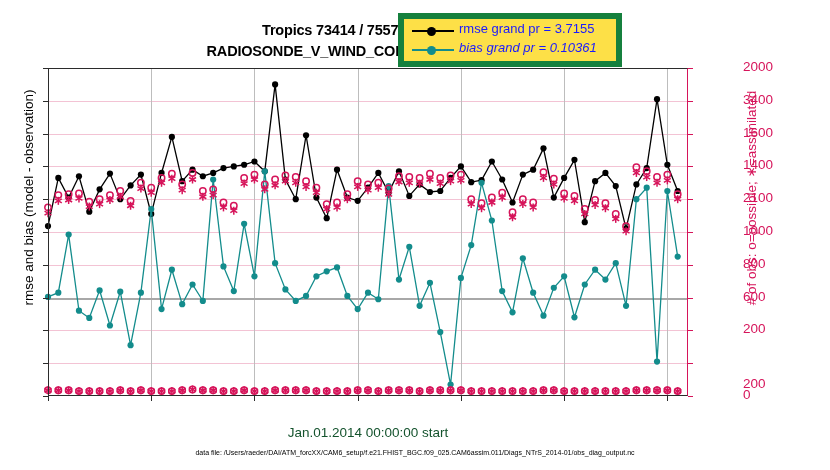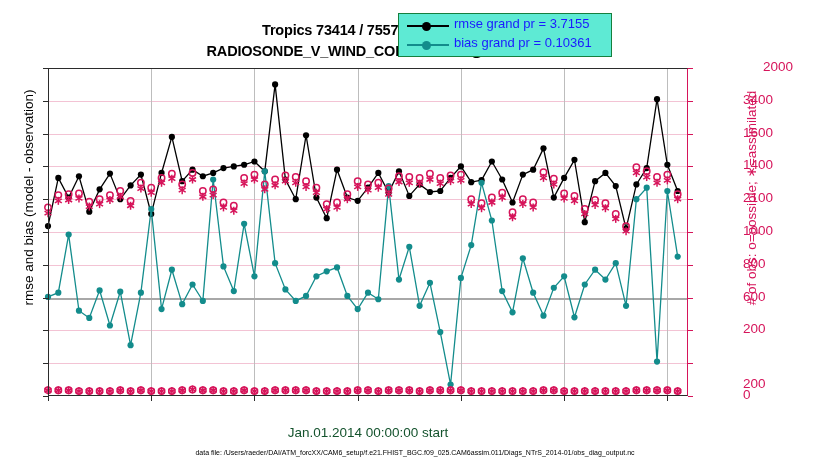--- a/index.html
+++ b/index.html
@@ -27,21 +27,21 @@
   .vgrid{position:absolute;top:0;height:100%;width:1px;background:#bdbdbd;}
   .zeroline{position:absolute;left:0;width:100%;height:2px;background:#a8a8a8;}
   .ytick-r{position:absolute;left:695px;width:46px;text-align:left;font-size:13.5px;color:#d6145a;transform:translateY(-9px);}
   .tickmark-l{position:absolute;left:-5px;width:5px;height:1px;background:#2b2b2b;}
   .tickmark-r{position:absolute;right:-5px;width:5px;height:1px;background:#d6145a;}
   .xtick{position:absolute;top:400px;width:60px;text-align:center;font-size:13.5px;color:#000;}
   .tickmark-x{position:absolute;bottom:-5px;width:1px;height:5px;background:#2b2b2b;}
 
   svg.series{position:absolute;left:0;top:0;overflow:visible;}
 
-  .legend{position:absolute;left:398px;top:13px;width:212px;height:42px;background:#5eead4;border:1px solid #15803d;}
+  .legend{position:absolute;left:398px;top:13px;width:212px;height:42px;background:#fde047;border:6px solid #15803d;}
   .legend-row{position:absolute;left:0;height:21px;width:100%;}
   .legend-line{position:absolute;left:8px;top:10px;width:42px;height:2px;}
   .legend-dot{position:absolute;left:23px;top:6.5px;width:9px;height:9px;border-radius:50%;}
   .legend-text{position:absolute;left:55px;top:1px;font-size:13px;color:#1a1aff;white-space:nowrap;}
 </style>
 </head>
 <body>
 
 <div id="root">
 
@@ -734,21 +734,21 @@
         <div class="ytick-r" style="top: 164px;">1000</div>
         <div class="tickmark-r" style="top: 164px;"></div>
         <div class="ytick-r" style="top: 131.2px;">2100</div>
         <div class="tickmark-r" style="top: 131.2px;"></div>
         <div class="ytick-r" style="top: 98.4px;">1400</div>
         <div class="tickmark-r" style="top: 98.4px;"></div>
         <div class="ytick-r" style="top: 65.6px;">1600</div>
         <div class="tickmark-r" style="top: 65.6px;"></div>
         <div class="ytick-r" style="top: 32.8px;">3400</div>
         <div class="tickmark-r" style="top: 32.8px;"></div>
-        <div class="ytick-r" style="top: 0px; margin-left: 20px;">2000</div>
+        <div class="ytick-r" style="top: 0px;">2000</div>
         <div class="tickmark-r" style="top: 0px;"></div>
         <div class="xtick" style="left: -30px;">01/01</div>
         <div class="tickmark-x" style="left: 0px;"></div>
         <div class="xtick" style="left: 73.2258px;">01/06</div>
         <div class="tickmark-x" style="left: 103.226px;"></div>
         <div class="xtick" style="left: 176.452px;">01/11</div>
         <div class="tickmark-x" style="left: 206.452px;"></div>
         <div class="xtick" style="left: 279.677px;">01/16</div>
         <div class="tickmark-x" style="left: 309.677px;"></div>
         <div class="xtick" style="left: 382.903px;">01/21</div>
@@ -759,20 +759,20 @@
         <div class="tickmark-x" style="left: 619.355px;"></div>
       </div>
   </div>
 
   <div class="legend">
     <div class="legend-row" style="top:1px;">
       <div class="legend-line" style="background: rgb(0, 0, 0);"></div>
       <div class="legend-dot" style="background: rgb(0, 0, 0);"></div>
       <div class="legend-text" style="color: rgb(26, 26, 255);">rmse grand pr = 3.7155</div>
     </div>
-    <div class="legend-row" style="top:20px;">
+    <div class="legend-row" style="top:20px;font-style:italic;">
       <div class="legend-line" style="background: rgb(19, 140, 140);"></div>
       <div class="legend-dot" style="background: rgb(19, 140, 140);"></div>
       <div class="legend-text" style="color: rgb(26, 26, 255);">bias grand pr = 0.10361</div>
     </div>
   </div>
 
 </div>
 
 </body></html>

